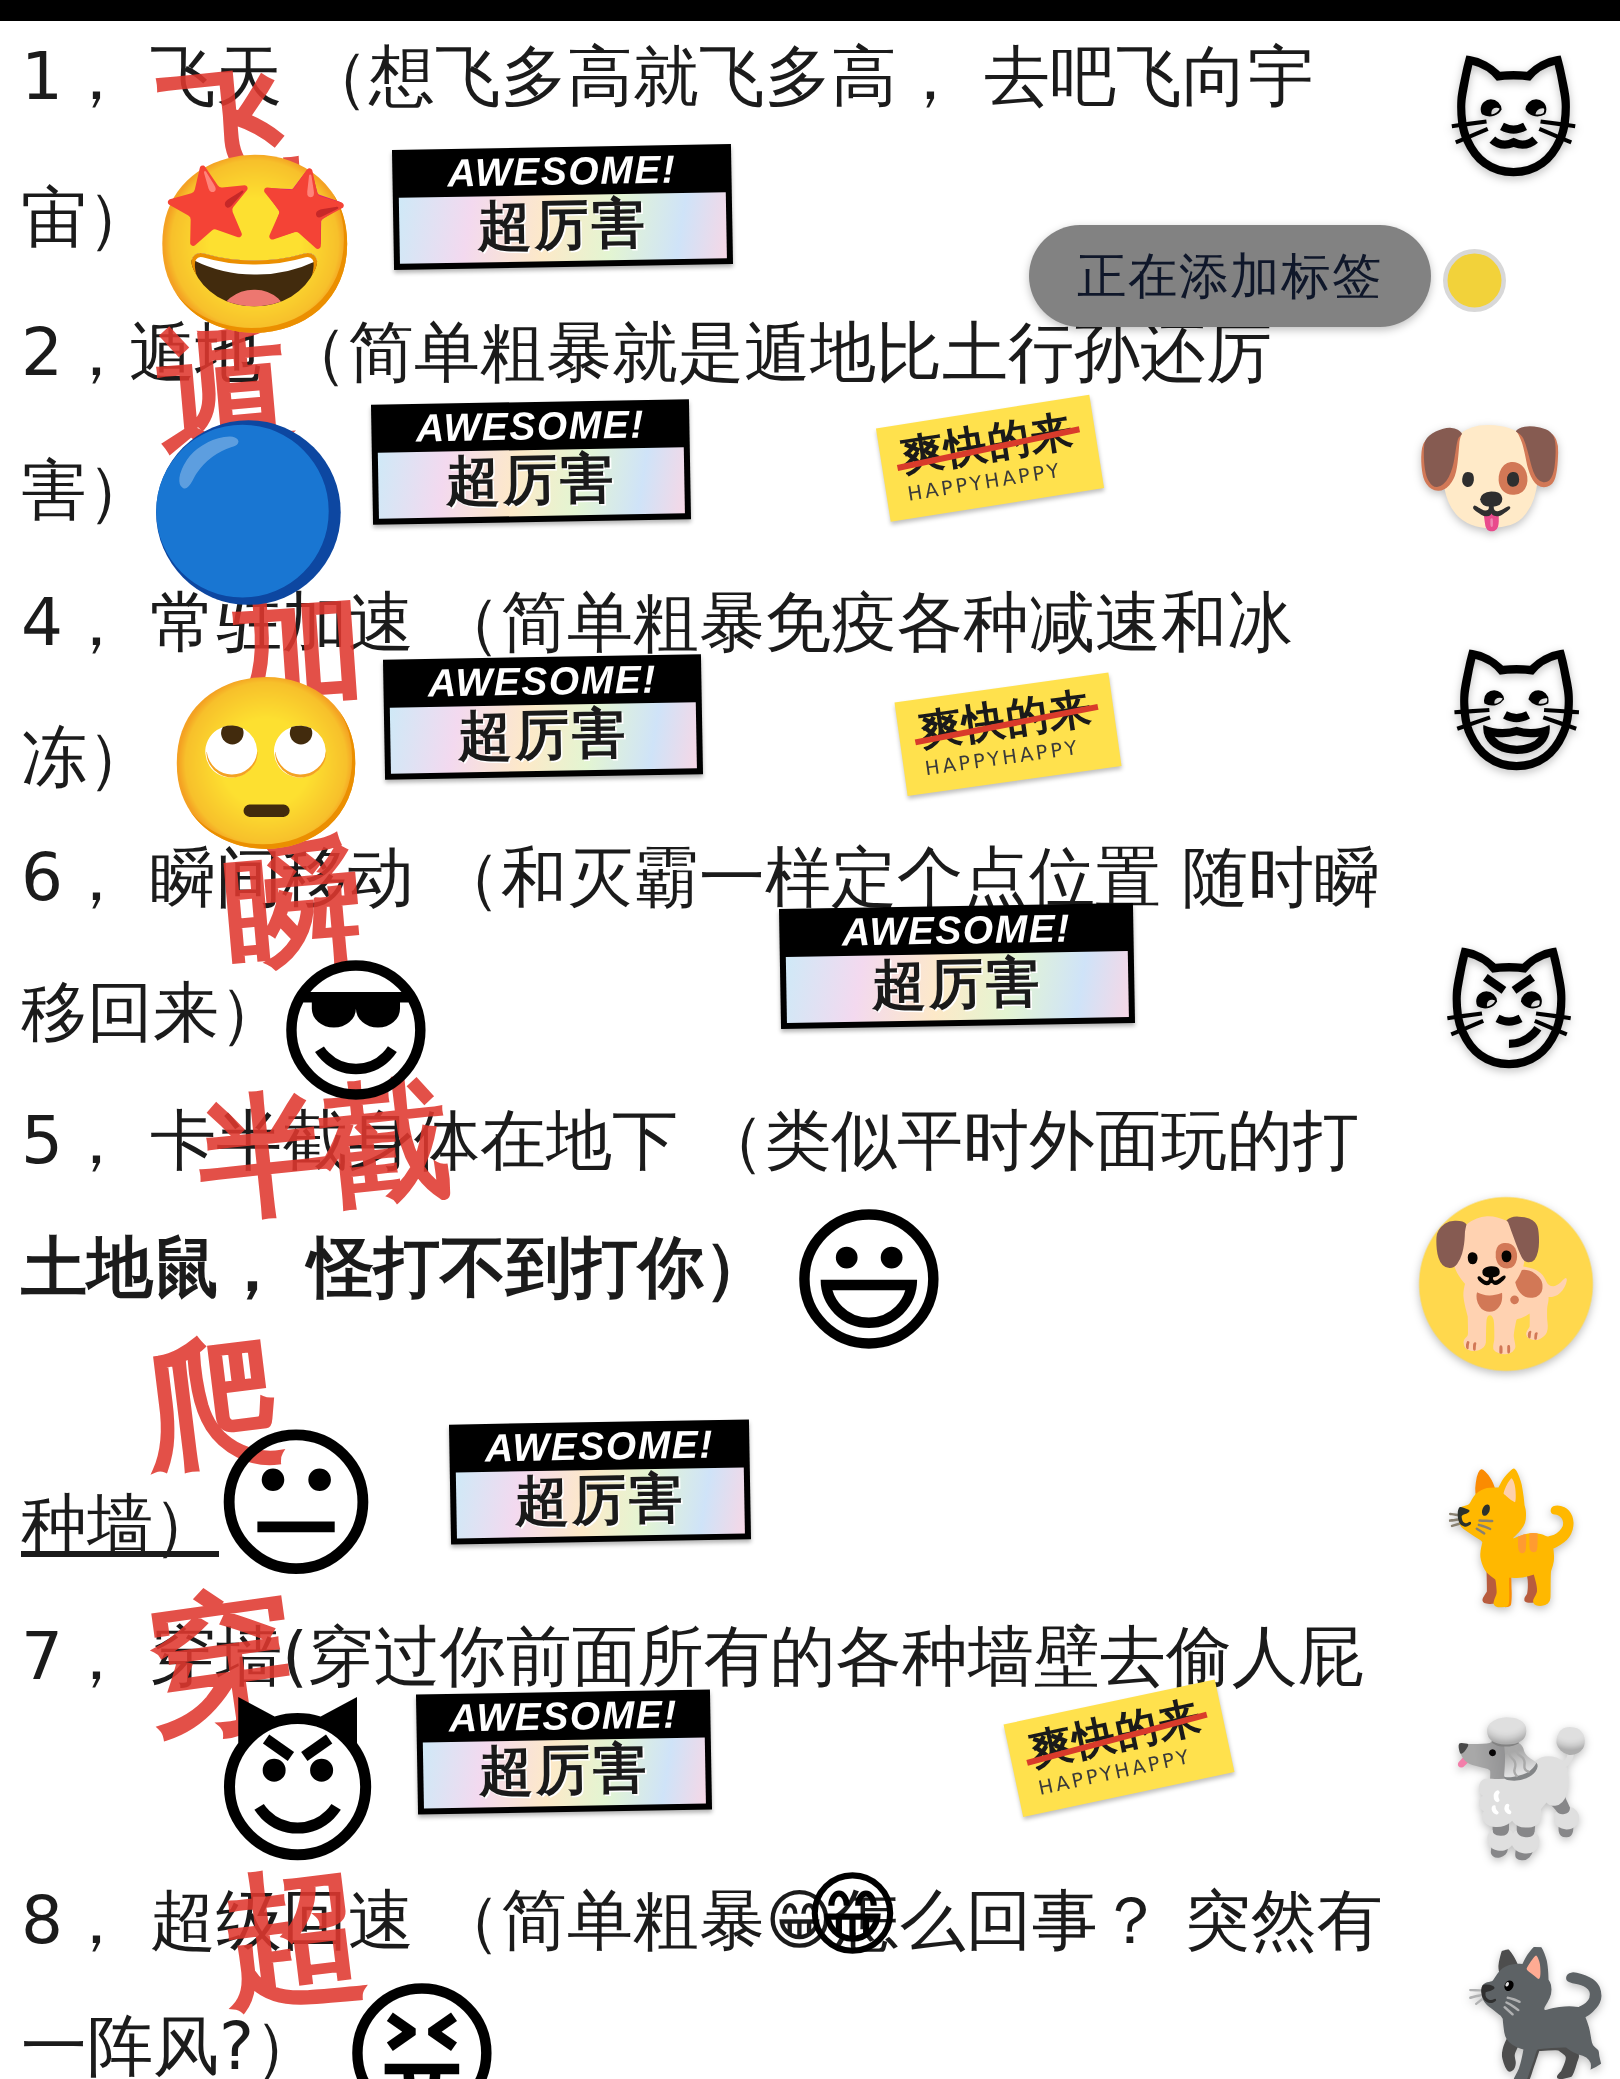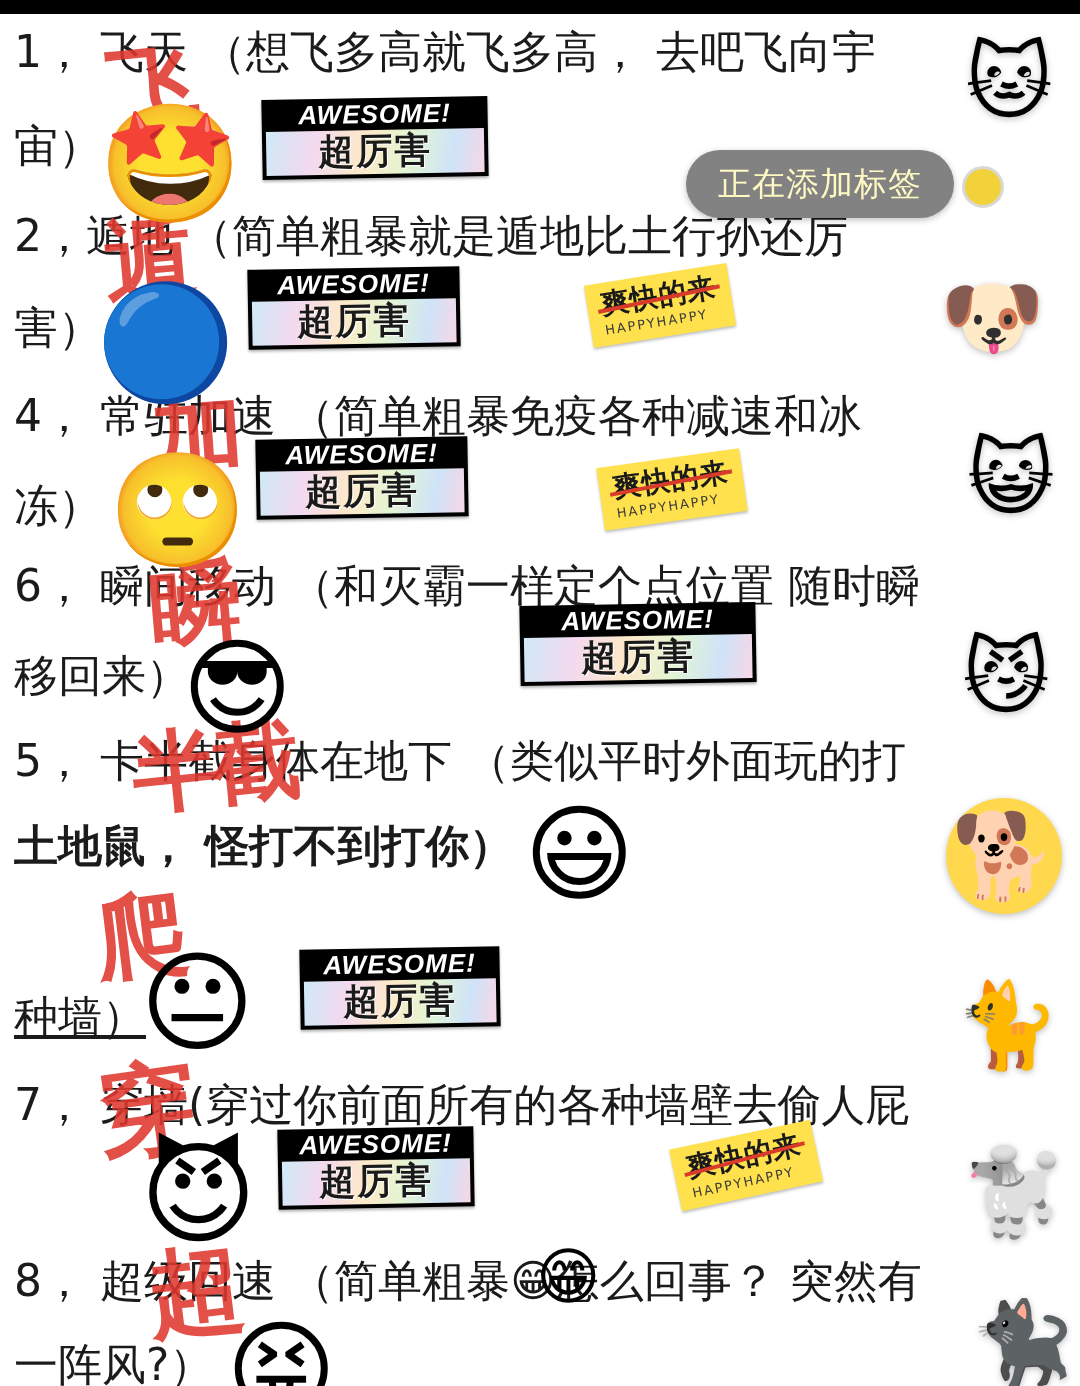--- a/index.html
+++ b/index.html
@@ -145,21 +145,21 @@
     background: radial-gradient(circle at 50% 50%, #ffd84d 0 52%, rgba(255,216,77,0) 53%);
   }
 
   
   #toast {
     position: absolute;
     display: flex;
     align-items: center;
     justify-content: center;
     background: #828282;
-    color: #fef9c3;
+    color: #0f172a;
     border-radius: 34px;
     font-size: 33px;
     letter-spacing: 1px;
     font-family: "DejaVu Sans", "Liberation Sans", sans-serif;
     box-shadow: 0 2px 6px rgba(0,0,0,.25);
   }
   #toast-dot {
     position: absolute;
     border-radius: 50%;
     background: #f2d23a;

